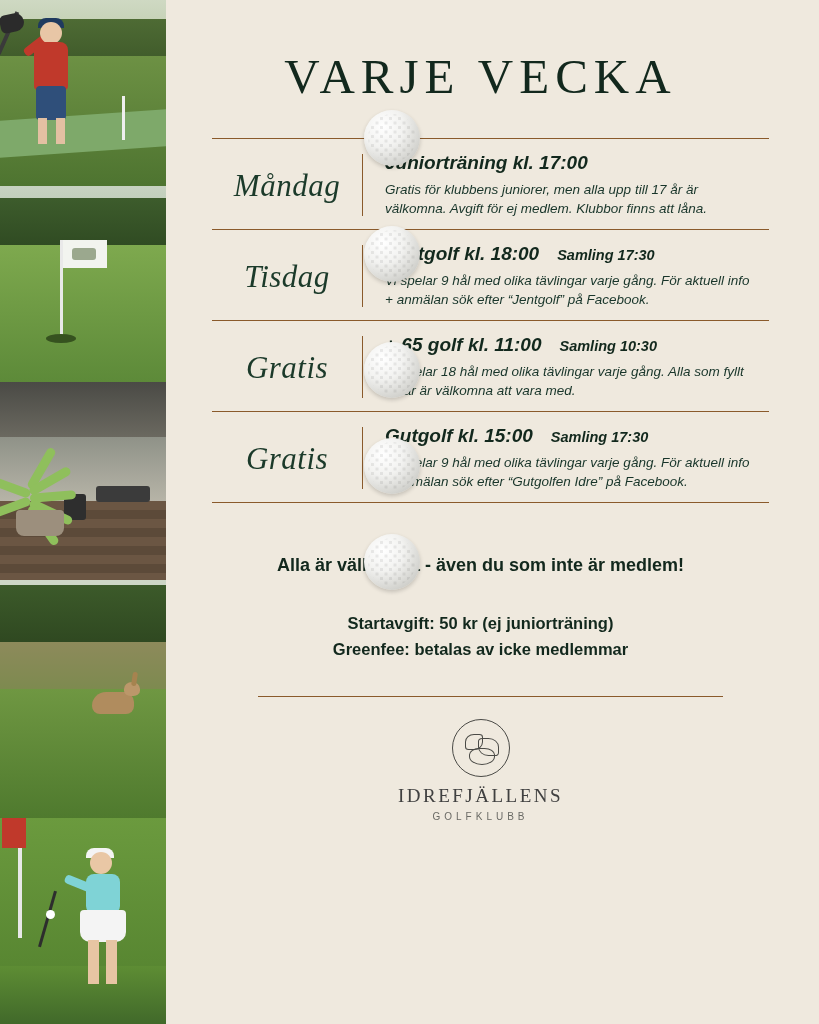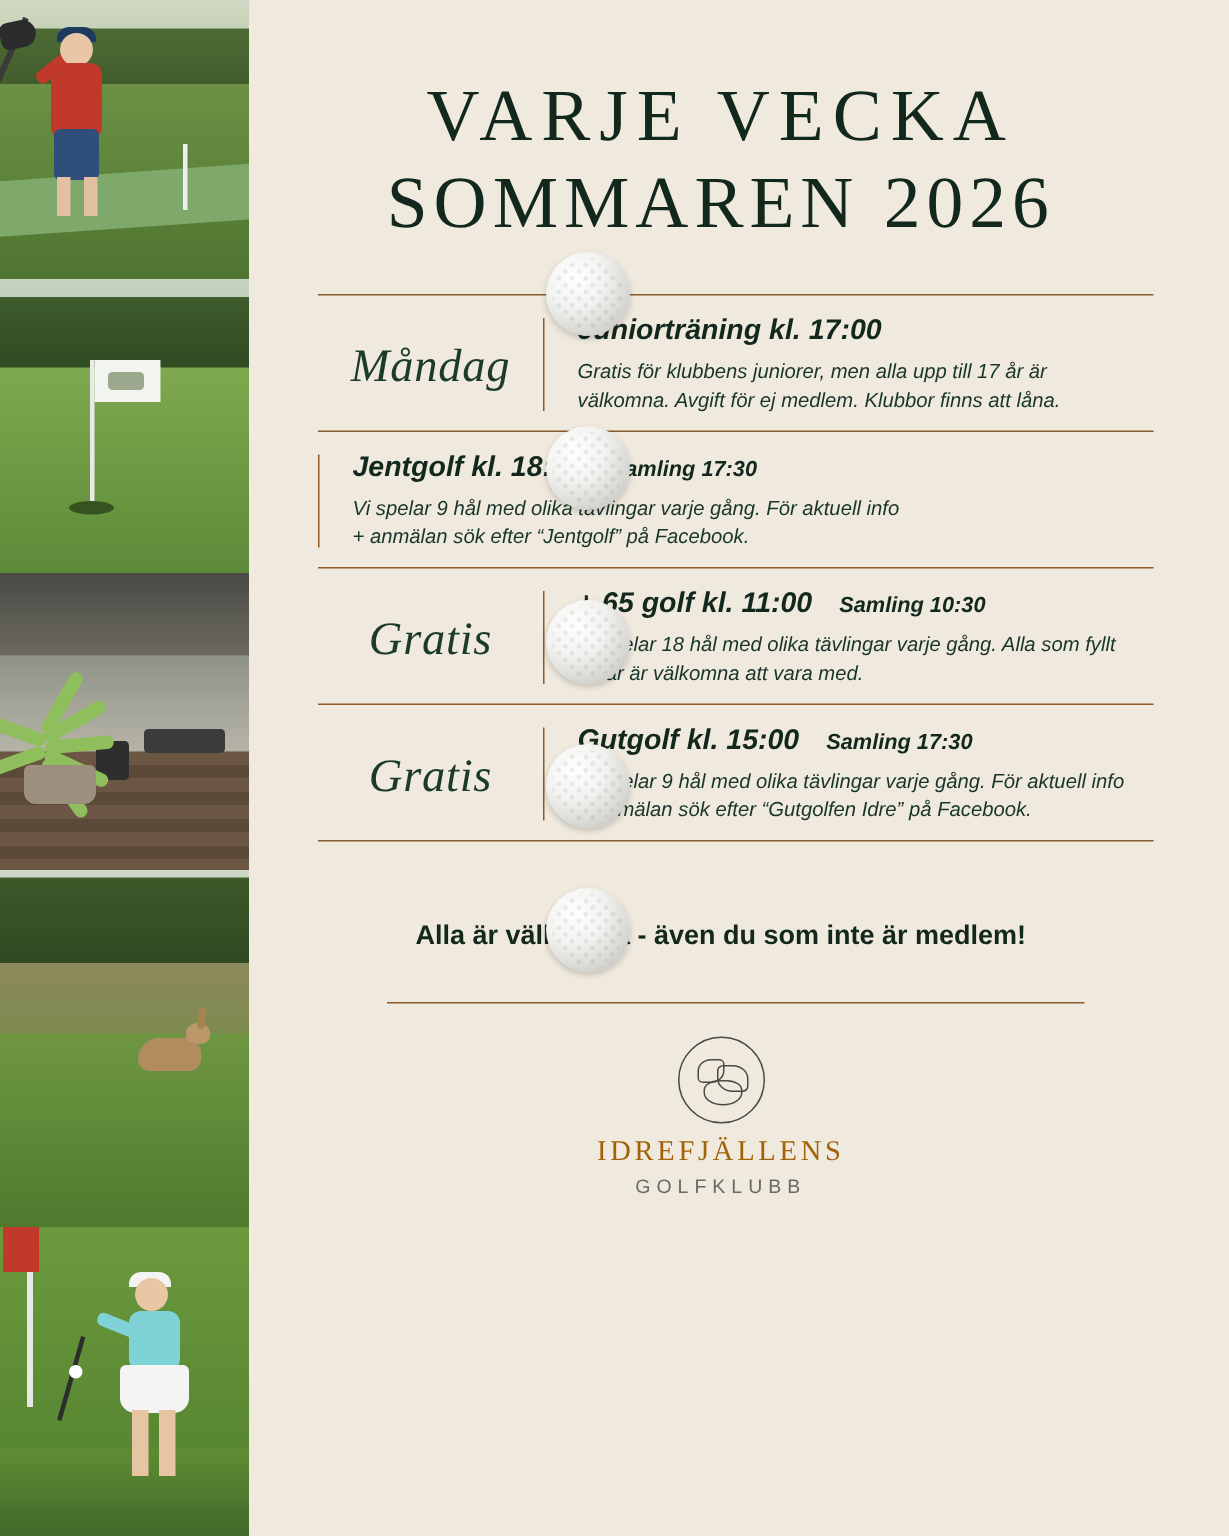--- a/index.html
+++ b/index.html
@@ -248,24 +248,24 @@
     border: 1.4px solid #4a4a46;
     border-radius: 50% 50% 45% 45%;
   }
   .logo-mark .m1 { left: 12px; top: 14px; width: 16px; height: 14px; border-radius:50% 20% 50% 20%; }
   .logo-mark .m2 { left: 25px; top: 18px; width: 19px; height: 16px; border-radius:20% 50% 20% 50%; }
   .logo-mark .m3 { left: 16px; top: 28px; width: 24px; height: 15px; border-radius:40% 40% 50% 50%; }
   .logo-name {
     font-family: "Liberation Serif", serif;
     font-size: 19px;
     letter-spacing: 2.5px;
-    color: #a16207;
+    color: #404040;
   }
   .logo-sub {
-    font-size: 13px;
+    font-size: 10px;
     letter-spacing: 4px;
     color: #6a6a65;
     margin-top: 4px;
   }
 </style>
 </head>
 <body>
 
 <div class="photo-strip">
 
@@ -339,21 +339,20 @@
     <div class="leg1"></div>
       <div class="leg2"></div>
   </div>
 
 </div>
 
 <div class="content">
 
   <div class="title">
     <div class="line1">VARJE VECKA</div>
-    <div class="line2">SOMMAREN 2026</div>
   </div>
 
   <div class="schedule">
 
     <div class="ball-deco" style="top:-28px;"></div>
     <div class="ball-deco" style="top:88px;"></div>
     <div class="ball-deco" style="top:204px;"></div>
     <div class="ball-deco" style="top:300px;"></div>
     <div class="ball-deco" style="top:396px;"></div>
 
@@ -363,20 +362,21 @@
       <div class="info">
         <div class="info-head">
           <span class="act">Juniorträning kl. 17:00</span>
           <span class="gather"></span>
         </div>
         <div class="desc">Gratis för klubbens juniorer, men alla upp till 17 år är välkomna. Avgift för ej medlem. Klubbor finns att låna.</div>
       </div>
     </div>
 
     <div class="row">
+      <div class="day">Tisdag</div>
       <div class="vline"></div>
       <div class="info">
         <div class="info-head">
           <span class="act">Jentgolf kl. 18:00</span>
           <span class="gather">Samling 17:30</span>
         </div>
         <div class="desc">Vi spelar 9 hål med olika tävlingar varje gång. För aktuell info + anmälan sök efter “Jentgolf” på Facebook.</div>
       </div>
     </div>
 
@@ -401,20 +401,24 @@
           <span class="gather">Samling 17:30</span>
         </div>
         <div class="desc">Vi spelar 9 hål med olika tävlingar varje gång. För aktuell info + anmälan sök efter “Gutgolfen Idre” på Facebook.</div>
       </div>
     </div>
 
   </div>
 
   <div class="welcome">Alla är välkomna -  även du som inte är medlem!</div>
 
+  <div class="fees">
+    <div>Startavgift: 50 kr (ej juniorträning)</div>
+    <div>Greenfee: betalas av icke medlemmar</div>
+  </div>
 
   <div class="bottom-rule"></div>
 
   <div class="logo-wrap">
     <div class="logo-mark">
       <div class="m1"></div>
         <div class="m2"></div>
         <div class="m3"></div>
     </div>
     <div class="logo-name">IDREFJÄLLENS</div>

